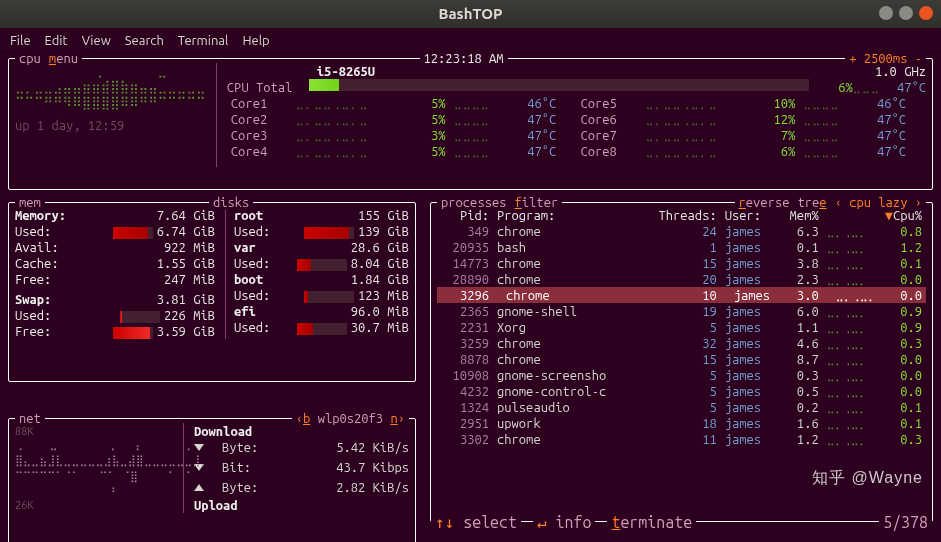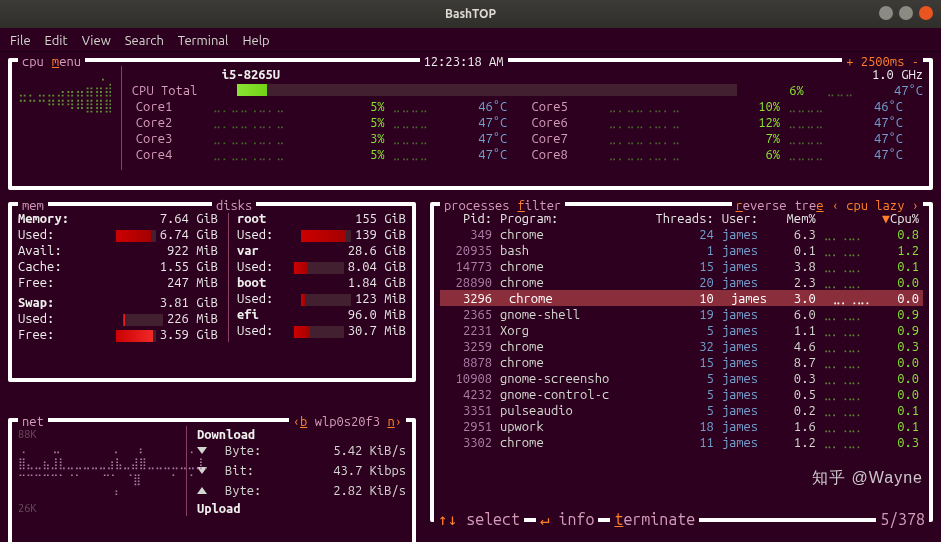--- a/index.html
+++ b/index.html
@@ -16,21 +16,21 @@
   
   .titlebar {
     height: 28px;
     background: linear-gradient(#3c3b37, #2f2e2a);
     display: flex;
     align-items: center;
     justify-content: center;
     position: relative;
     color: #dfdbd2;
     font-family: Ubuntu, sans-serif;
-    font-size: 12px;
+    font-size: 15px;
     font-weight: 600;
   }
   .winbtns {
     position: absolute;
     right: 8px; top: 6px;
     display: flex; gap: 6px;
   }
   .winbtn {
     width: 14px; height: 14px; border-radius: 50%;
     display: inline-block;
@@ -59,21 +59,21 @@
 
   
   .c-orange { color: #ff7f2a; }
   .c-dimg   { color: #5e8d34; }
   .c-white  { color: #eeeeec; }
   .c-mag    { color: #ad7fa8; }
   .c-faint  { color: #6c4b60; }
 
   .box {
     position: relative;
-    border: 4px solid #ffffff;
+    border: 1px solid #ffffff;
     border-radius: 2px;
     margin-top: 2px;
   }
   .box .head {
     position: absolute;
     top: -9px;
     left: 0;
     right: 0;
     display: flex;
     padding: 0 6px;
@@ -192,29 +192,30 @@
       <span class="hlabel c-white">12:23:18 AM</span>
       <span class="hspace"></span>
       <span class="hlabel"><span class="c-orange">+ 2500ms -</span></span>
     </div>
     <div class="inner cpu-section">
       <div class="cpu-graph">
 <pre class="spark c-dimg">          ⢀       ⣀
 ⣀⡀⣀⣀⣠⣤⣤⣶⣶⣾⣿⣷⣶⣤⣤⣀⣀⣀⣀⣀⣀⣀⡀⢀⣀⣀⣀⣀
 ⠉⠉⠉⠛⠛⠻⠿⣿⣿⣿⣿⠿⠿⠛⠛⠉⠉⠉⠉⠉⠉⠁⠈⠉⠉⠉⠉⠁
 </pre>
+        <div class="uptime">up 1 day, 12:59</div>
       </div>
       <div class="grow" style="border-left:1px solid #884060; padding-left:10px;">
         <div class="row" style="gap:8px; align-items:flex-end;">
           <span style="width:82px;"></span>
           <span class="c-white" style="font-weight:bold;">i5-8265U</span>
           <span class="hspace"></span>
           <span class="c-white">1.0 GHz</span>
         </div>
-        <div class="row" style="gap:23px; align-items:center;">
+        <div class="row" style="gap:0; ">
           <span class="cname" style="width:82px;">CPU Total</span>
           <span class="bar" style="width:500px;">
               <i style="width:6%"></i>
             </span>
           <span class="pct">6%</span>
           <span class="dots small">⣀⣀⣀</span>
           <span class="temp">47°C</span>
         </div>
         <table class="cores">
             <tbody id="cores-body">
@@ -482,21 +483,21 @@
               <tr>
                 <td class="pid">4232</td>
                 <td class="prog">gnome-control-c</td>
                 <td class="thr">5</td>
                 <td class="usr">james</td>
                 <td class="mem">0.5</td>
                 <td class="spk">⣀⡀⢀⣀⡀</td>
                 <td class="cpu">0.0</td>
               </tr>
               <tr>
-                <td class="pid">3351</td>
+                <td class="pid">1324</td>
                 <td class="prog">pulseaudio</td>
                 <td class="thr">5</td>
                 <td class="usr">james</td>
                 <td class="mem">0.2</td>
                 <td class="spk">⣀⡀⢀⣀⡀</td>
                 <td class="cpu">0.1</td>
               </tr>
               <tr>
                 <td class="pid">2951</td>
                 <td class="prog">upwork</td>

